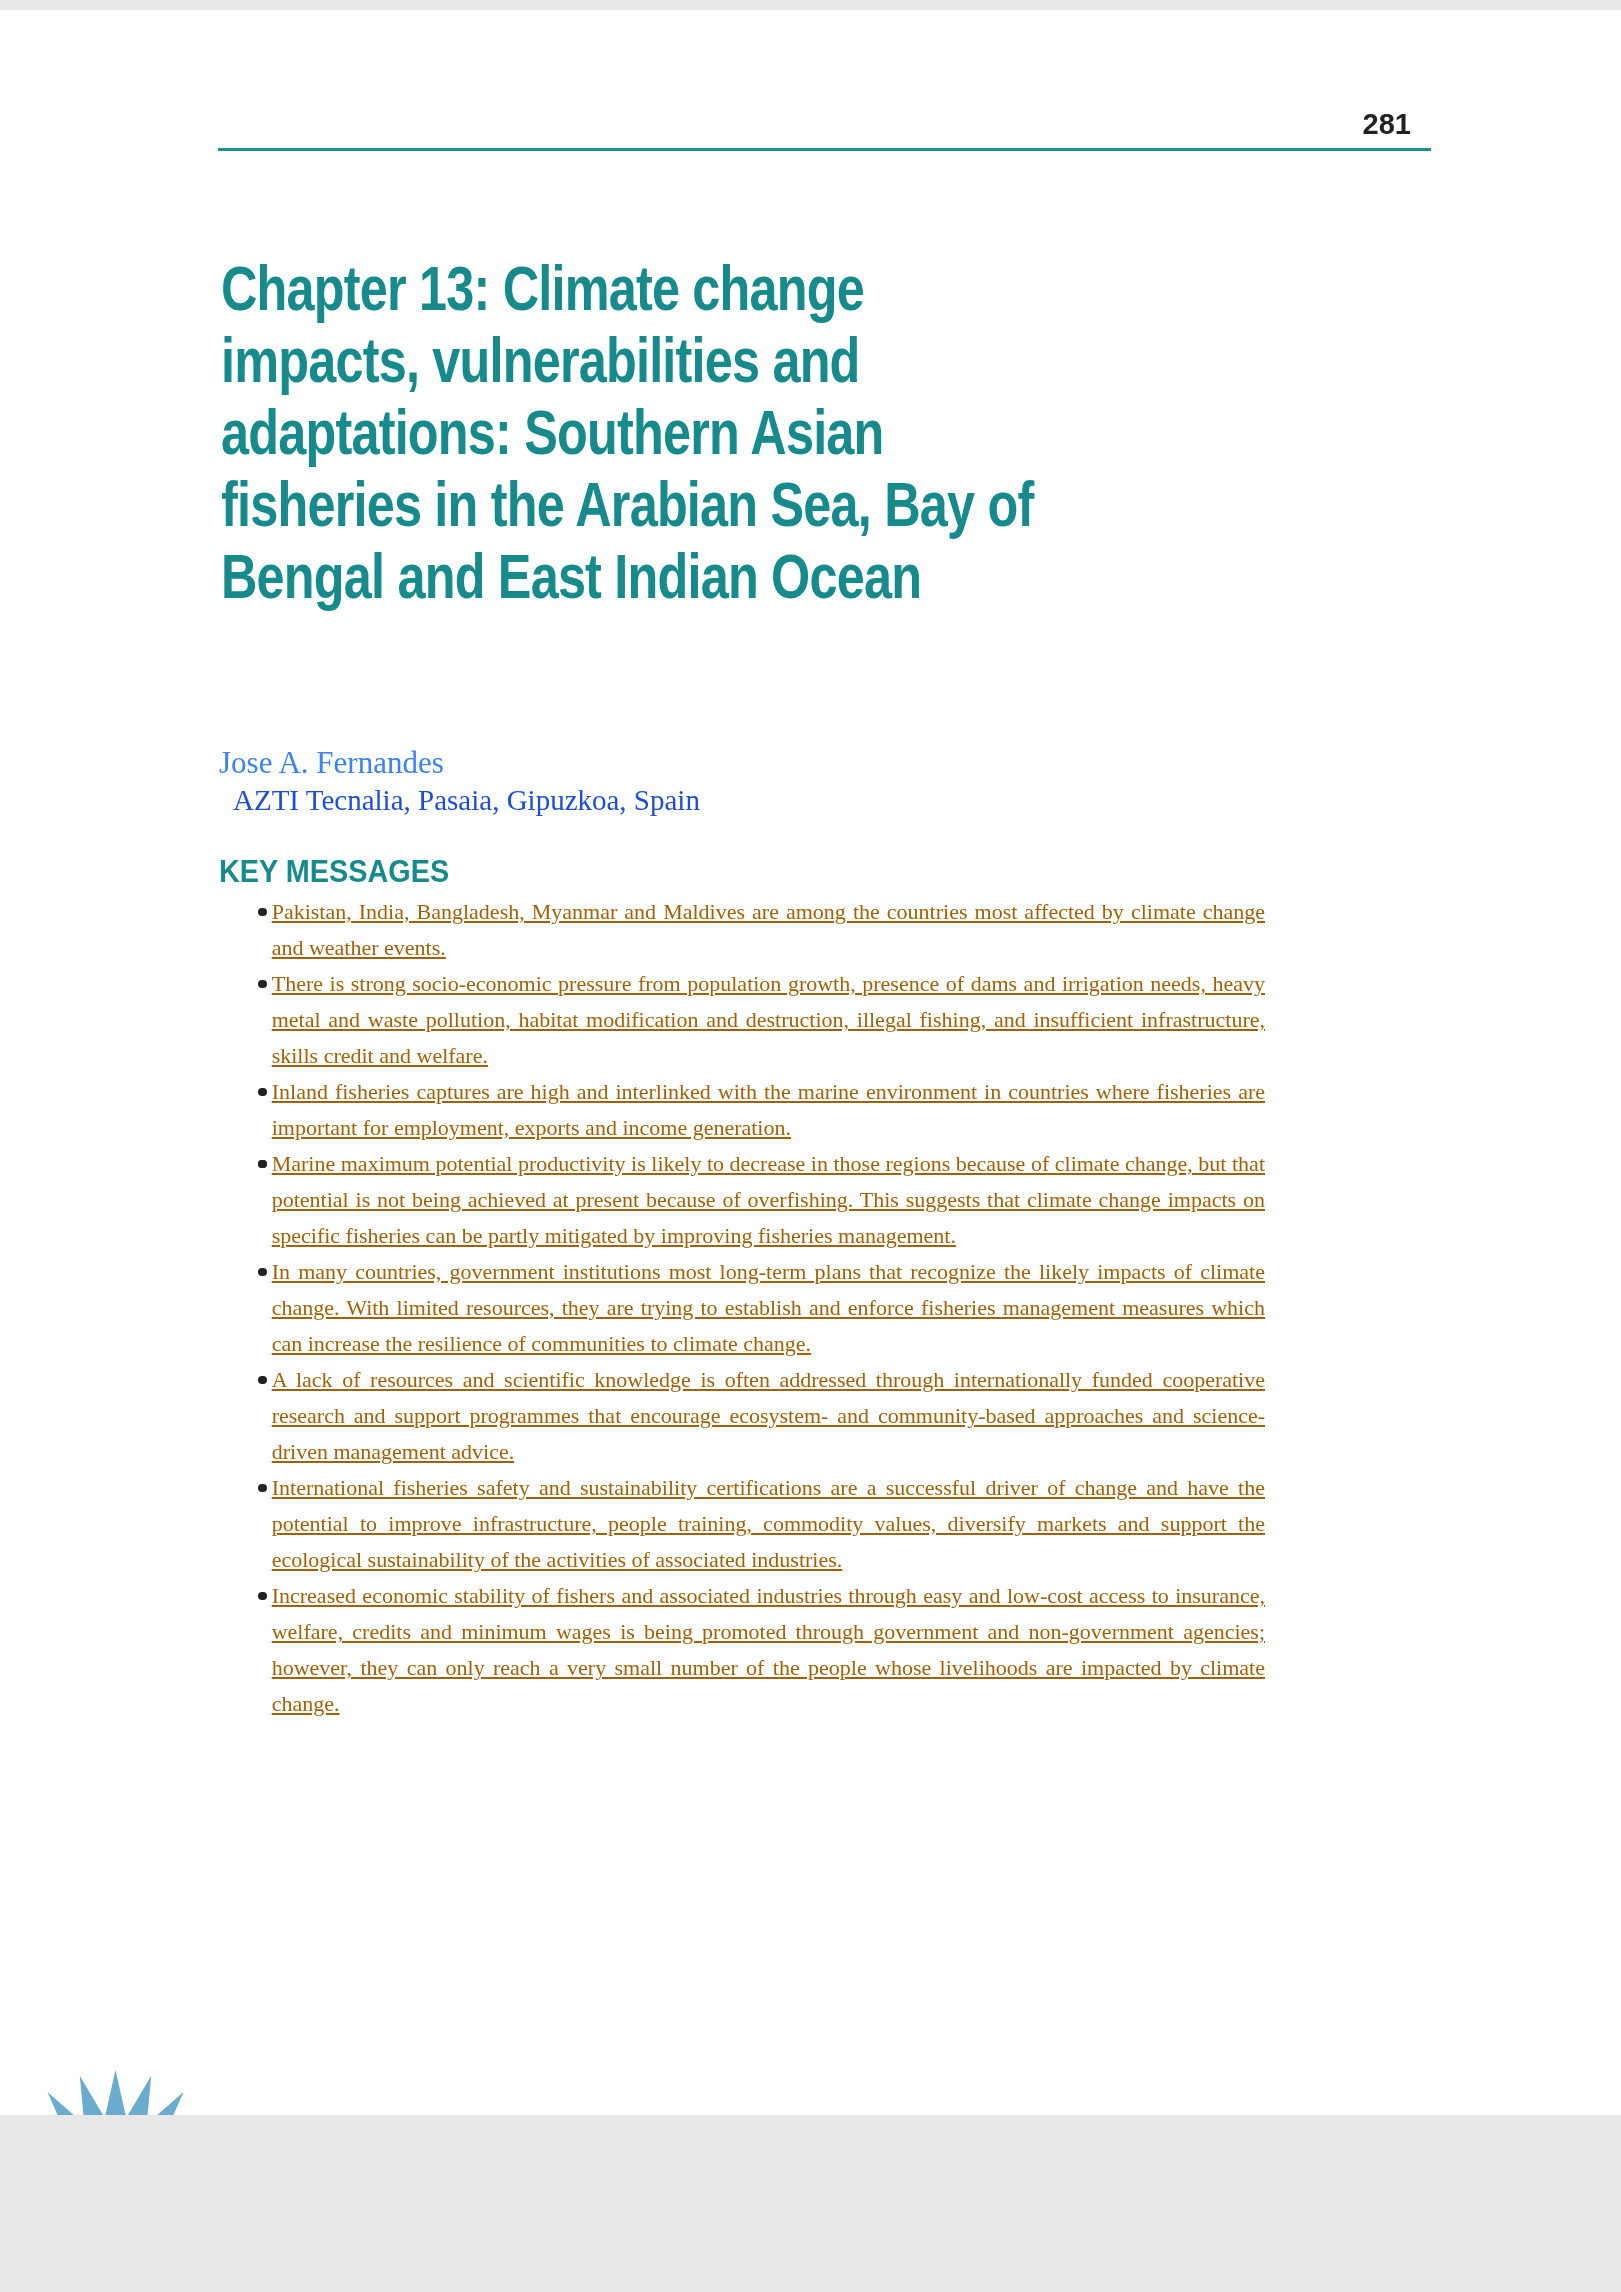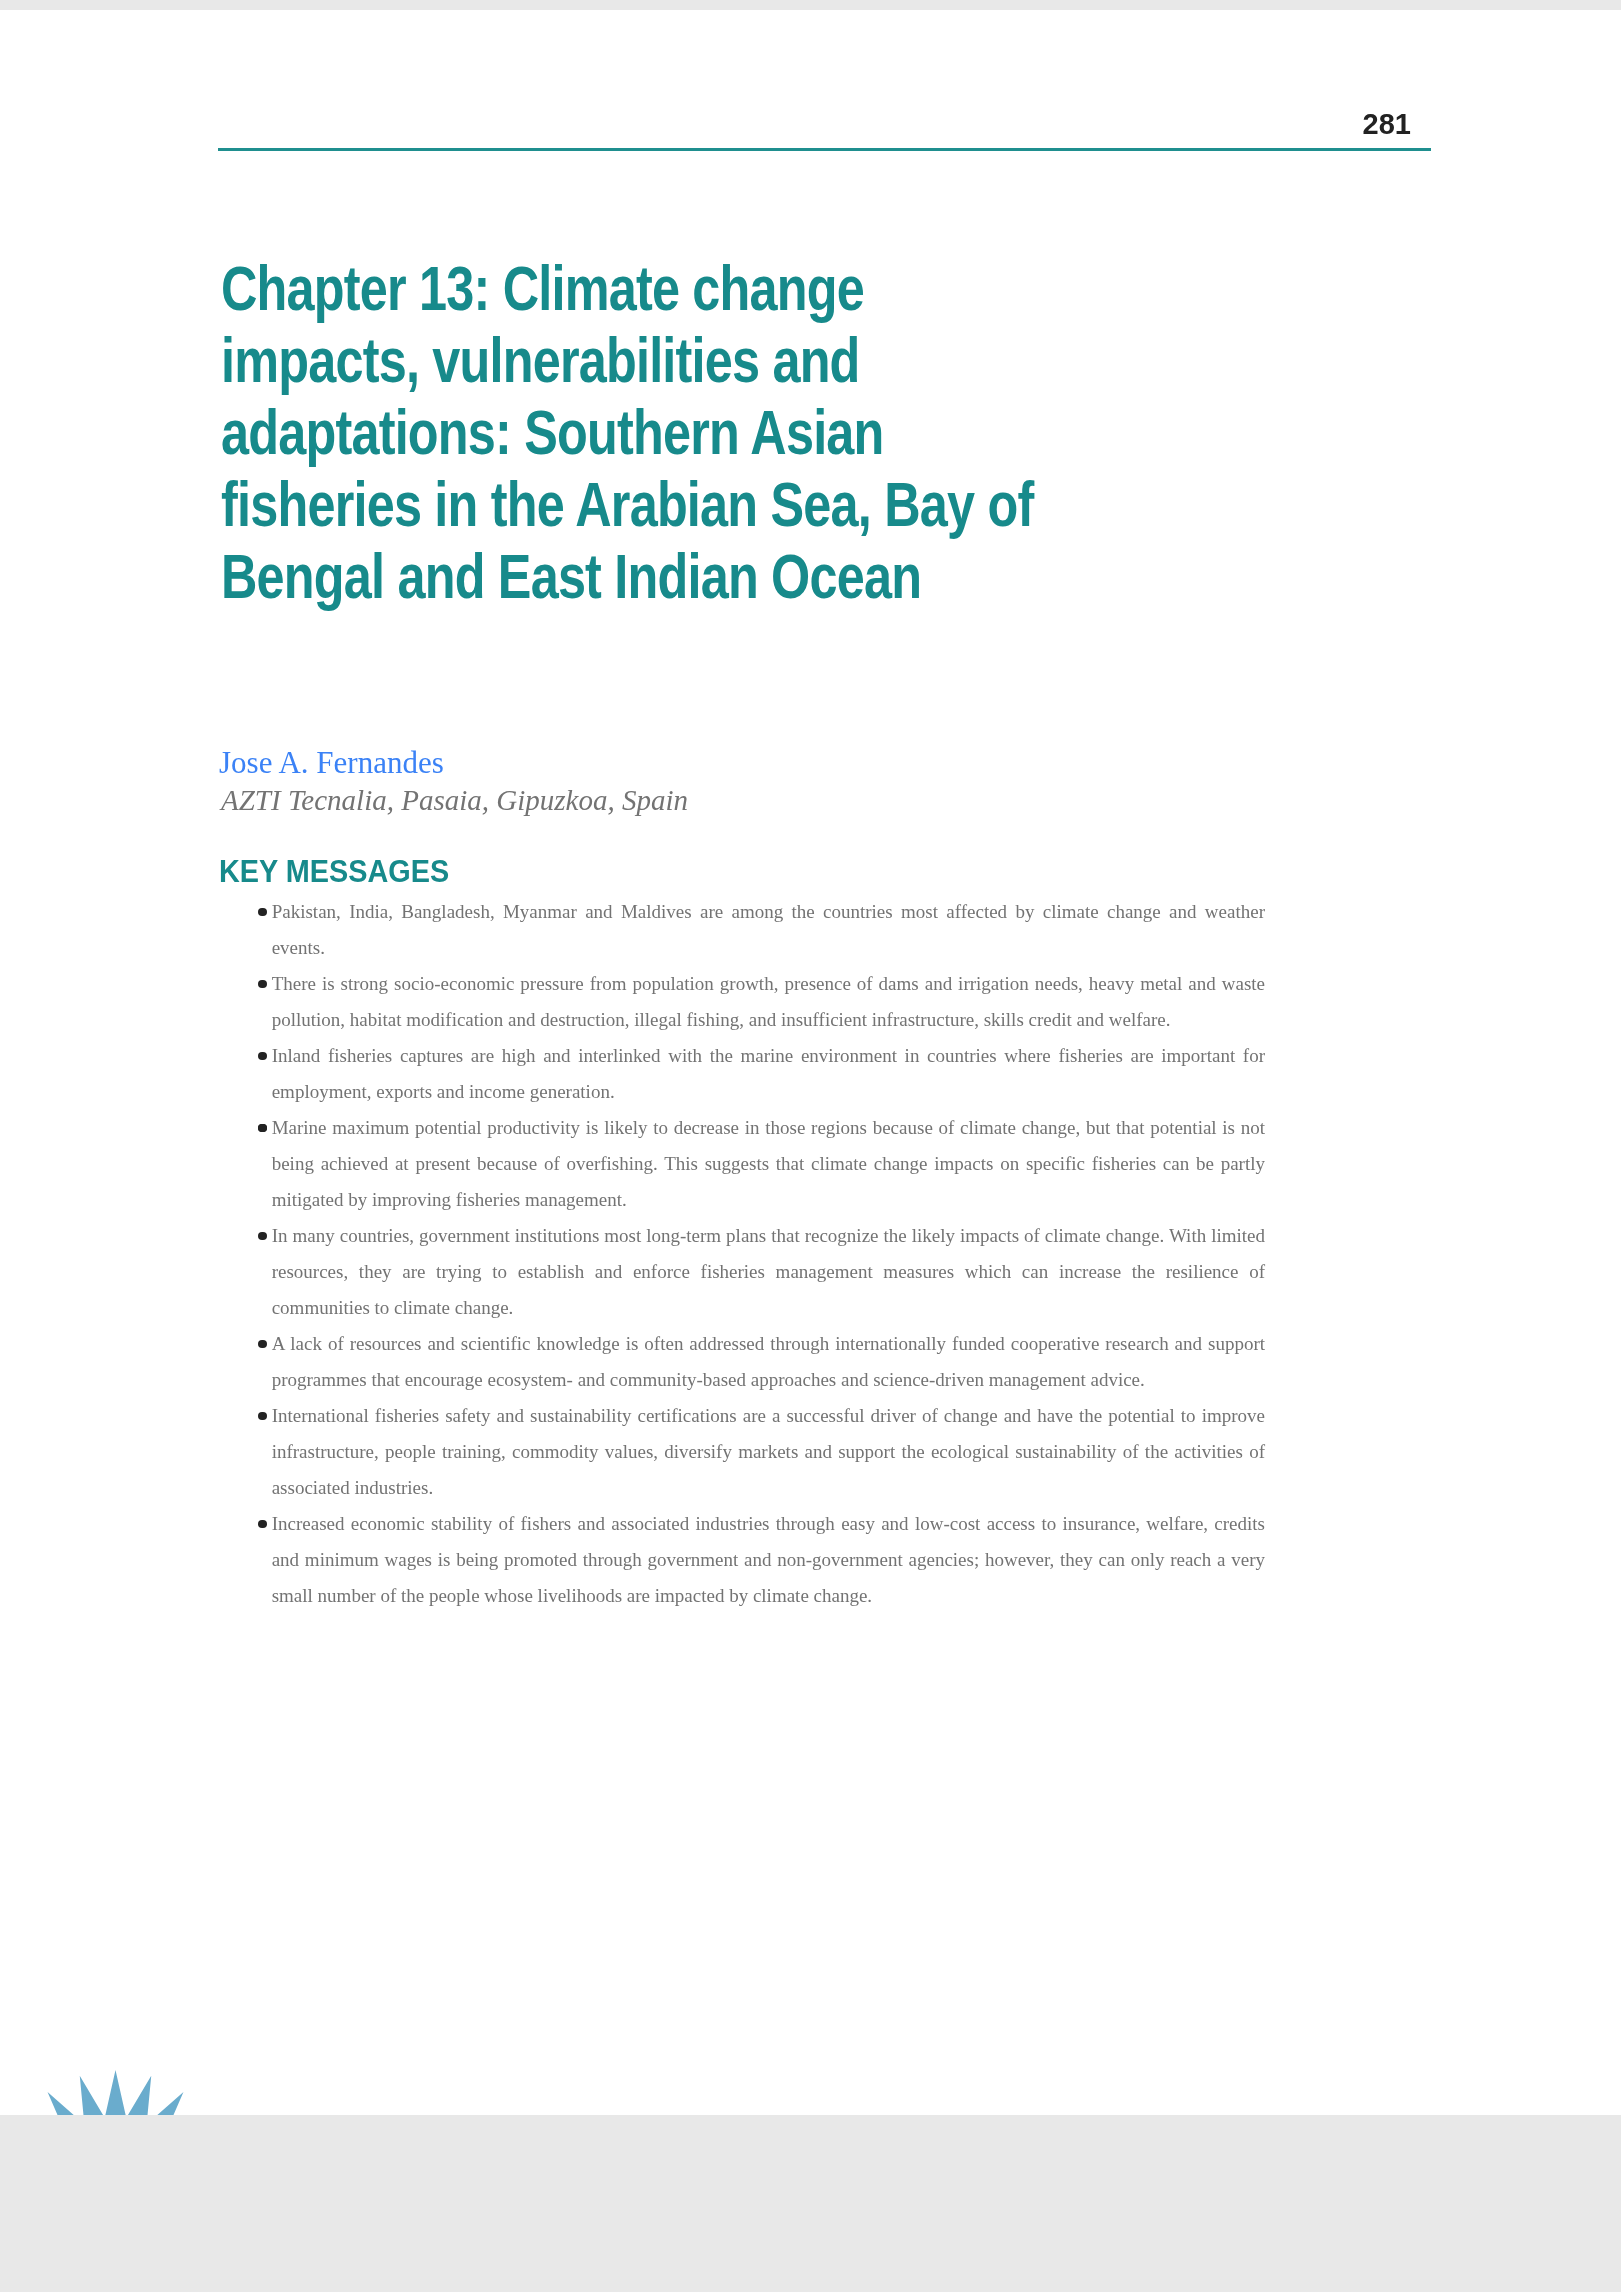--- a/index.html
+++ b/index.html
@@ -41,24 +41,23 @@
   }
   .author{
     position:absolute;
     left:219px;top:733px;
     font-size:31px;
     line-height:39px;
     color:#3b82f6;
   }
   .affil{
     position:absolute;
-    left:221px;top:774px;
+    left:233px;top:774px;
     font-size:29px;
-    font-style:italic;
-    color:#737373;
+    color:#1d4ed8;
   }
   .km-heading{
     position:absolute;
     left:219px;top:844px;
     font-family:"Liberation Sans", sans-serif;
     font-weight:bold;
     font-size:31px;
     color:#178a8b;
     transform:scaleX(0.93);
     transform-origin:left top;
@@ -67,23 +66,24 @@
     position:absolute;
     left:258px;top:884px;
     width:1007px;
     margin:0;padding:0;
     list-style:none;
   }
   .bullets li{
     position:relative;
     padding-left:13.7px;
     text-align:justify;
-    font-size:19px;
+    font-size:22px;
     line-height:36px;
-    color:#737373;
+    color:#a16207;
+    text-decoration:underline;
   }
   .bullets li .dot{
     position:absolute;
     left:0;top:13.7px;
     width:8.8px;height:8.8px;
     border-radius:50%;
     background:#222;
   }
   
   .wm-sun{

